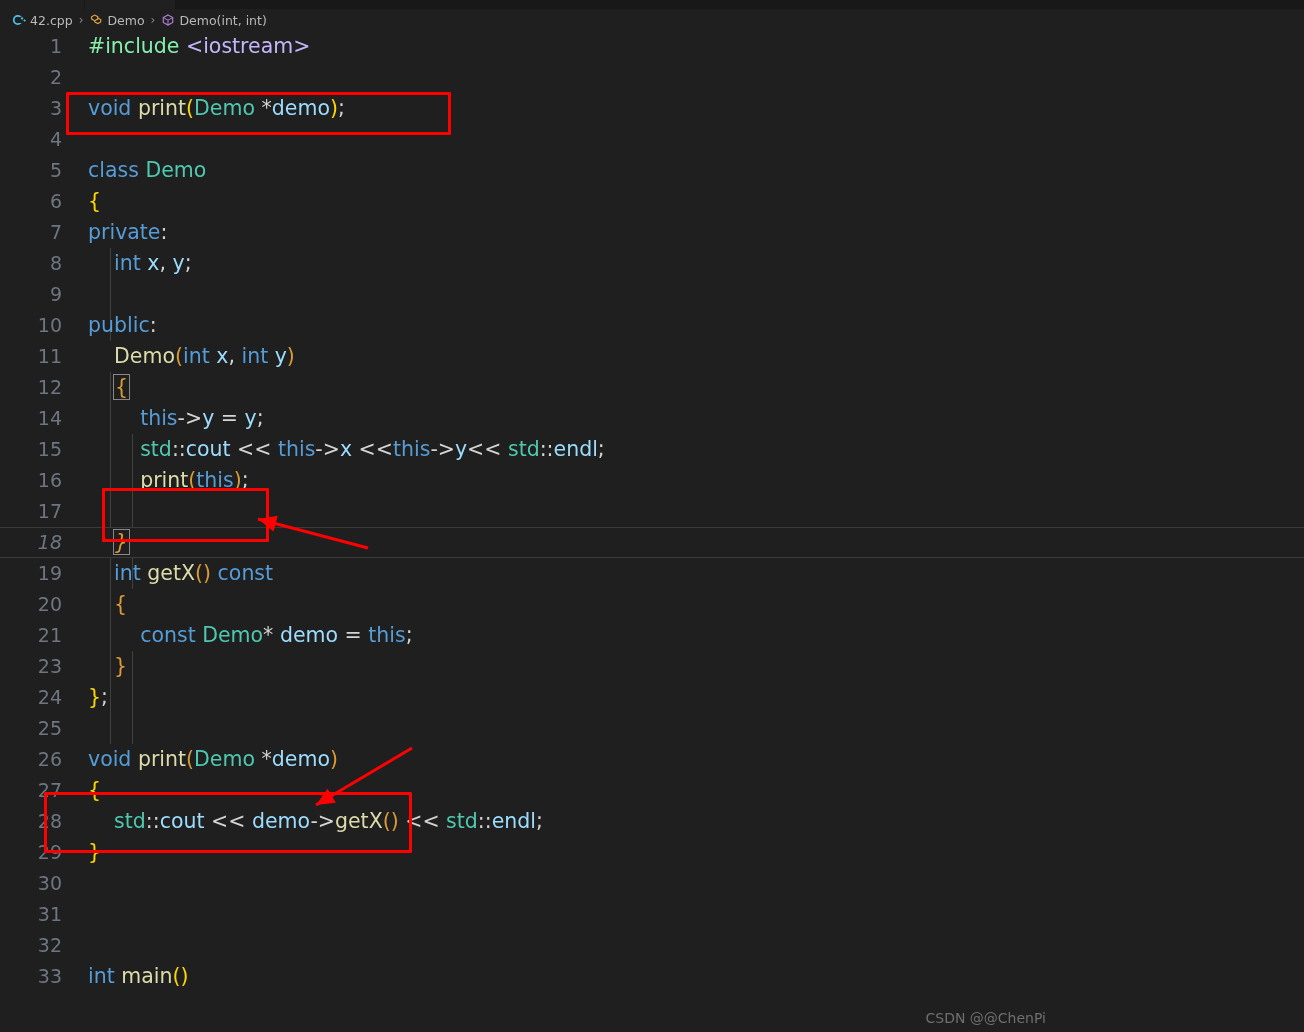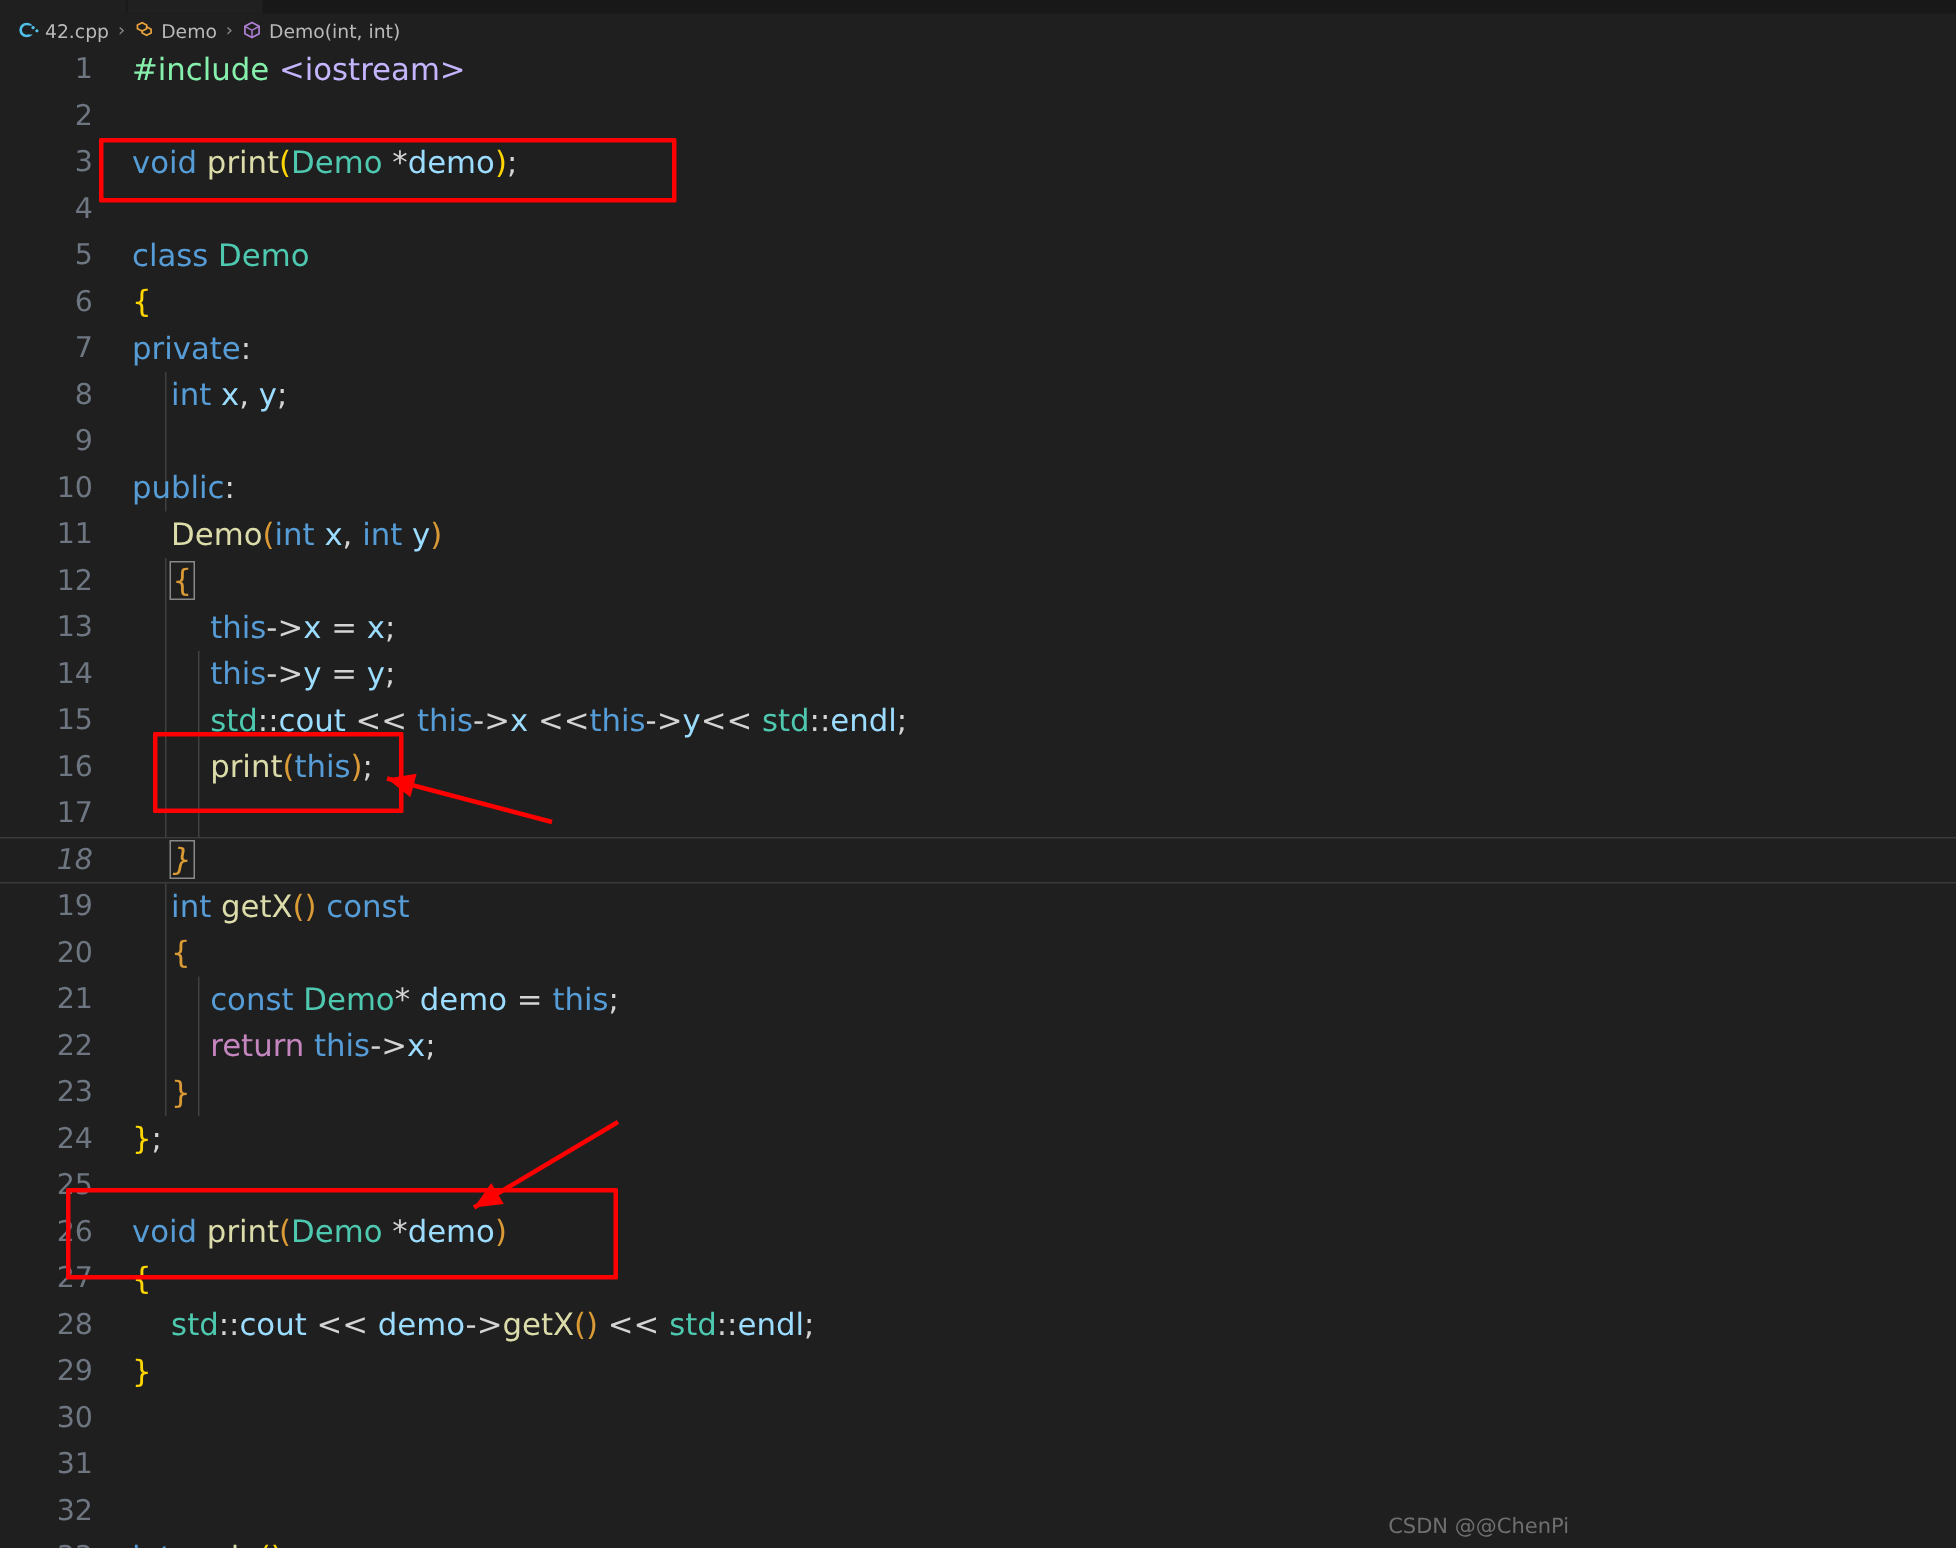--- a/index.html
+++ b/index.html
@@ -127,30 +127,28 @@
       <div class="line"><span class="ln">3</span><span class="code"><span class="t-key">void </span><span class="t-fn">print</span><span class="p1">(</span><span class="t-type">Demo</span><span class="t-op"> *</span><span class="t-var">demo</span><span class="p1">)</span><span class="t-punct">;</span></span></div>
       <div class="line"><span class="ln">4</span><span class="code"></span></div>
       <div class="line"><span class="ln">5</span><span class="code"><span class="t-key">class </span><span class="t-type">Demo</span></span></div>
       <div class="line"><span class="ln">6</span><span class="code"><span class="p1">{</span></span></div>
       <div class="line"><span class="ln">7</span><span class="code"><span class="t-key">private</span><span class="t-punct">:</span></span></div>
       <div class="line"><span class="ln">8</span><span class="code"><span class="t-punct">    </span><span class="t-key">int </span><span class="t-var">x</span><span class="t-punct">, </span><span class="t-var">y</span><span class="t-punct">;</span></span></div>
       <div class="line"><span class="ln">9</span><span class="code"></span></div>
       <div class="line"><span class="ln">10</span><span class="code"><span class="t-key">public</span><span class="t-punct">:</span></span></div>
       <div class="line"><span class="ln">11</span><span class="code"><span class="t-punct">    </span><span class="t-fn">Demo</span><span class="br-or">(</span><span class="t-key">int </span><span class="t-var">x</span><span class="t-punct">, </span><span class="t-key">int </span><span class="t-var">y</span><span class="br-or">)</span></span></div>
       <div class="line"><span class="ln">12</span><span class="code"><span class="t-punct">    </span><span class="br-or bmatch">{</span></span></div>
-      <div class="line"><span class="ln">13</span><span class="code"><span class="t-punct">        </span><span class="t-key">this</span><span class="t-op">-&gt;</span><span class="t-var">x</span><span class="t-op"> = </span><span class="t-var">x</span><span class="t-punct">;</span></span></div>
       <div class="line"><span class="ln">14</span><span class="code"><span class="t-punct">        </span><span class="t-key">this</span><span class="t-op">-&gt;</span><span class="t-var">y</span><span class="t-op"> = </span><span class="t-var">y</span><span class="t-punct">;</span></span></div>
       <div class="line"><span class="ln">15</span><span class="code"><span class="t-punct">        </span><span class="t-type">std</span><span class="t-punct">::</span><span class="t-var">cout</span><span class="t-op"> &lt;&lt; </span><span class="t-key">this</span><span class="t-op">-&gt;</span><span class="t-var">x</span><span class="t-op"> &lt;&lt;</span><span class="t-key">this</span><span class="t-op">-&gt;</span><span class="t-var">y</span><span class="t-op">&lt;&lt; </span><span class="t-type">std</span><span class="t-punct">::</span><span class="t-var">endl</span><span class="t-punct">;</span></span></div>
       <div class="line"><span class="ln">16</span><span class="code"><span class="t-punct">        </span><span class="t-fn">print</span><span class="br-or">(</span><span class="t-key">this</span><span class="br-or">)</span><span class="t-punct">;</span></span></div>
       <div class="line"><span class="ln">17</span><span class="code"></span></div>
       <div class="line active"><span class="ln">18</span><span class="code"><span class="t-punct">    </span><span class="br-or bmatch">}</span></span></div>
       <div class="line"><span class="ln">19</span><span class="code"><span class="t-punct">    </span><span class="t-key">int </span><span class="t-fn">getX</span><span class="br-or">()</span><span class="t-key"> const</span></span></div>
       <div class="line"><span class="ln">20</span><span class="code"><span class="t-punct">    </span><span class="br-or">{</span></span></div>
       <div class="line"><span class="ln">21</span><span class="code"><span class="t-punct">        </span><span class="t-key">const </span><span class="t-type">Demo</span><span class="t-op">* </span><span class="t-var">demo</span><span class="t-op"> = </span><span class="t-key">this</span><span class="t-punct">;</span></span></div>
-      <div class="line"><span class="ln">22</span><span class="code"><span class="t-punct">        </span><span class="t-ctl">return </span><span class="t-key">this</span><span class="t-op">-&gt;</span><span class="t-var">x</span><span class="t-punct">;</span></span></div>
       <div class="line"><span class="ln">23</span><span class="code"><span class="t-punct">    </span><span class="br-or">}</span></span></div>
       <div class="line"><span class="ln">24</span><span class="code"><span class="p1">}</span><span class="t-punct">;</span></span></div>
       <div class="line"><span class="ln">25</span><span class="code"></span></div>
       <div class="line"><span class="ln">26</span><span class="code"><span class="t-key">void </span><span class="t-fn">print</span><span class="br-or">(</span><span class="t-type">Demo</span><span class="t-op"> *</span><span class="t-var">demo</span><span class="br-or">)</span></span></div>
       <div class="line"><span class="ln">27</span><span class="code"><span class="p1">{</span></span></div>
       <div class="line"><span class="ln">28</span><span class="code"><span class="t-punct">    </span><span class="t-type">std</span><span class="t-punct">::</span><span class="t-var">cout</span><span class="t-op"> &lt;&lt; </span><span class="t-var">demo</span><span class="t-op">-&gt;</span><span class="t-fn">getX</span><span class="br-or">()</span><span class="t-op"> &lt;&lt; </span><span class="t-type">std</span><span class="t-punct">::</span><span class="t-var">endl</span><span class="t-punct">;</span></span></div>
       <div class="line"><span class="ln">29</span><span class="code"><span class="p1">}</span></span></div>
       <div class="line"><span class="ln">30</span><span class="code"></span></div>
       <div class="line"><span class="ln">31</span><span class="code"></span></div>
       <div class="line"><span class="ln">32</span><span class="code"></span></div>

